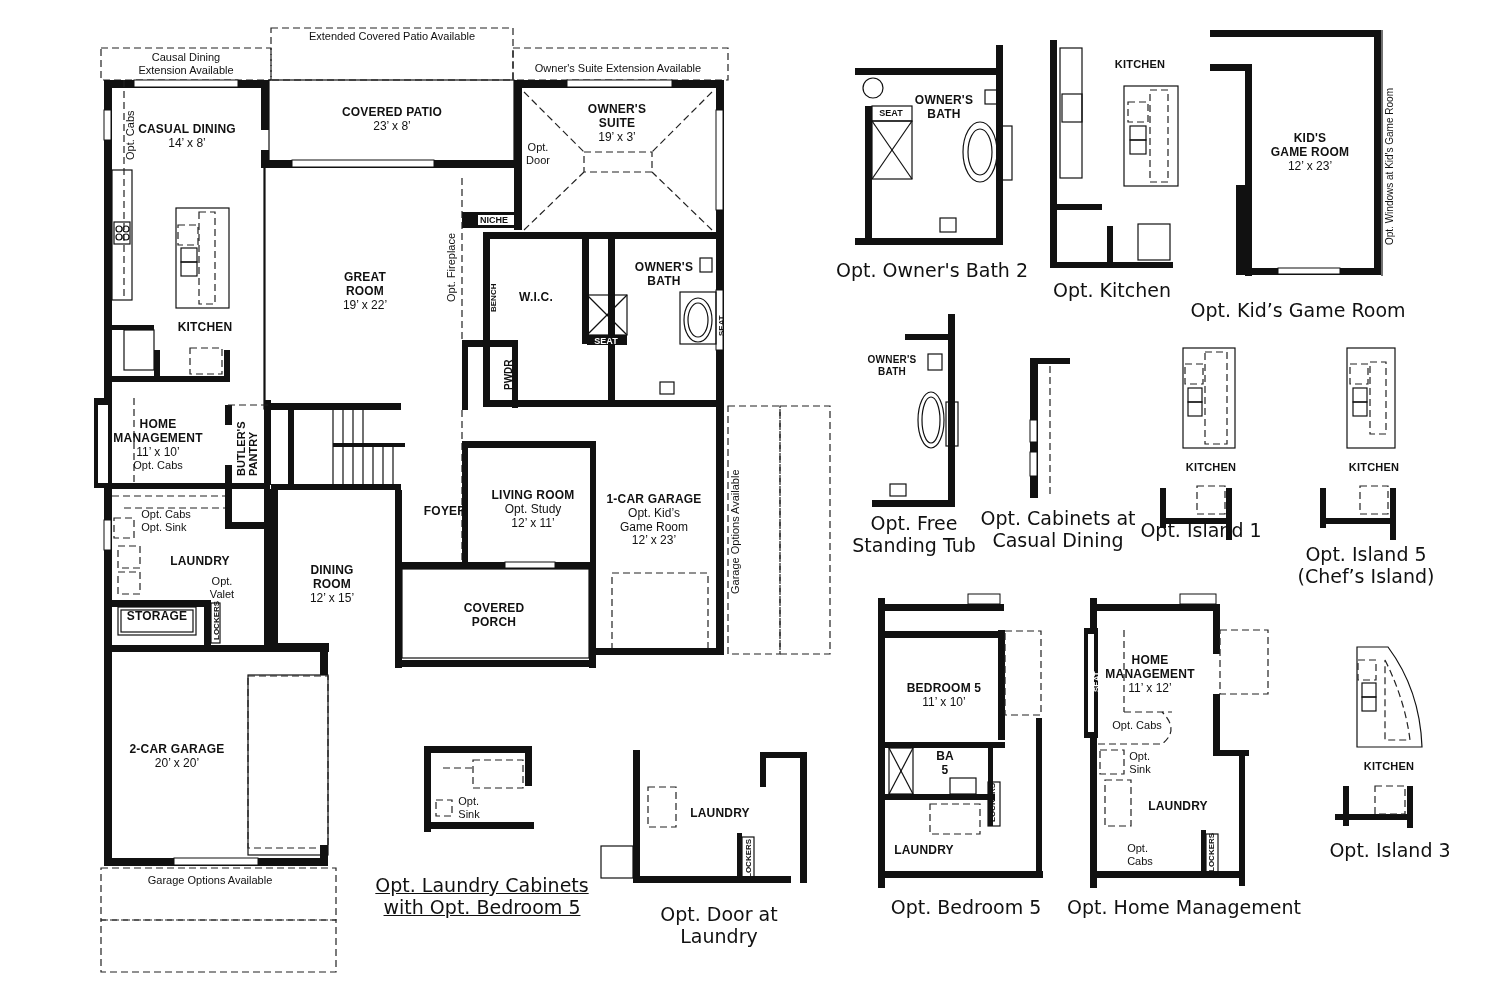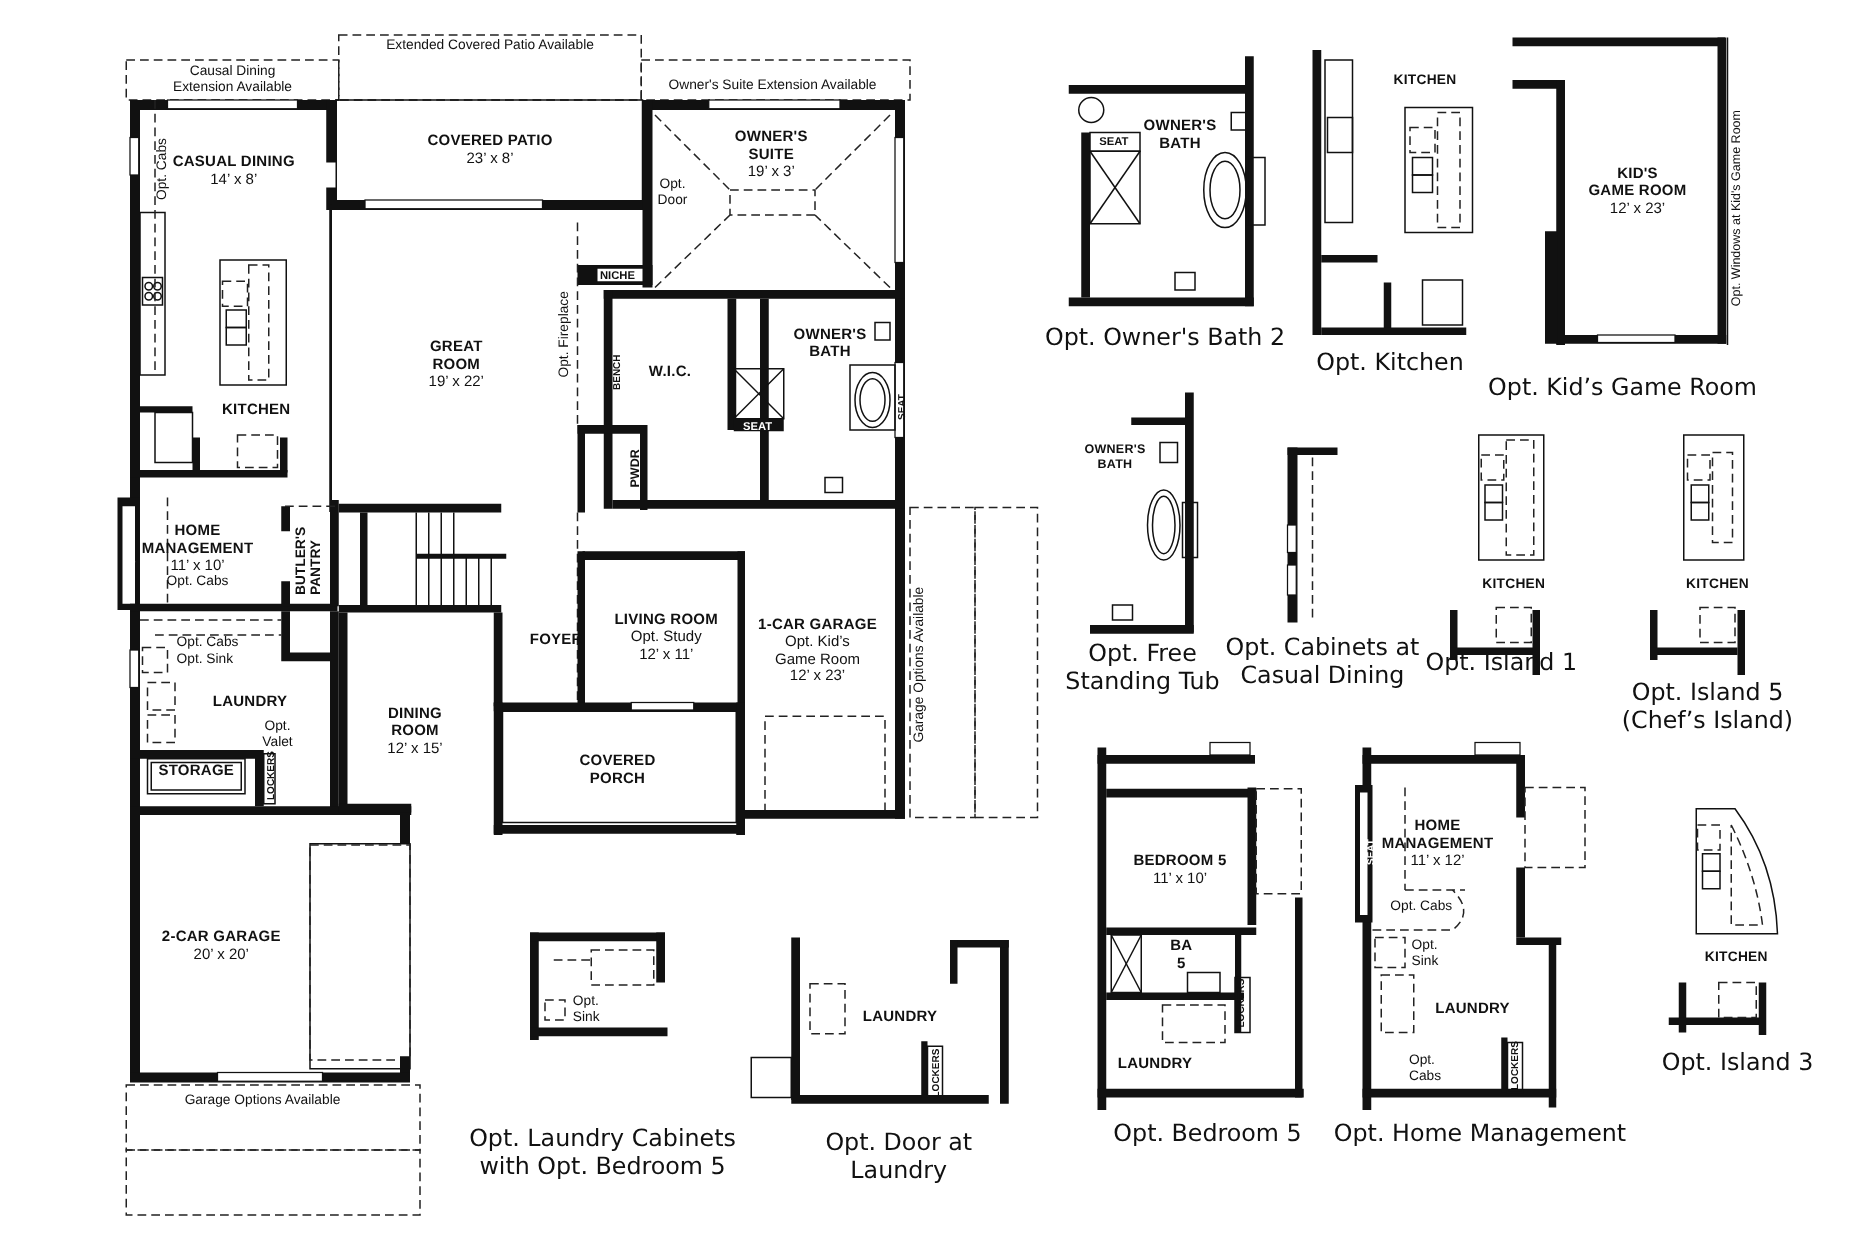--- a/index.html
+++ b/index.html
@@ -473,21 +473,21 @@
 <div class="lbl room" style="left:1374px; top:461px; font-size:11px;">KITCHEN</div>
 <div class="lbl caption" style="left:1366px; top:544px;">
   <span class="block">Opt. Island 5</span>
   <span class="block">(Chef’s Island)</span>
 </div>
 
 <div class="lbl note" style="left:469px; top:795px; text-align:left;">
   <span class="block">Opt.</span>
   <span class="block">Sink</span>
 </div>
-<div class="lbl caption" style="left:482px; top:901px;">
+<div class="lbl caption" style="left:482px; top:875px;text-decoration:underline;">
   <span class="block">Opt. Laundry Cabinets</span>
   <span class="block">with Opt. Bedroom 5</span>
 </div>
 
 <div class="lbl room" style="left:720px; top:807px;">LAUNDRY</div>
 <div class="vert-b" style="left:744px; top:878px;">LOCKERS</div>
 <div class="lbl caption" style="left:719px; top:904px;">
   <span class="block">Opt. Door at</span>
   <span class="block">Laundry</span>
 </div>

